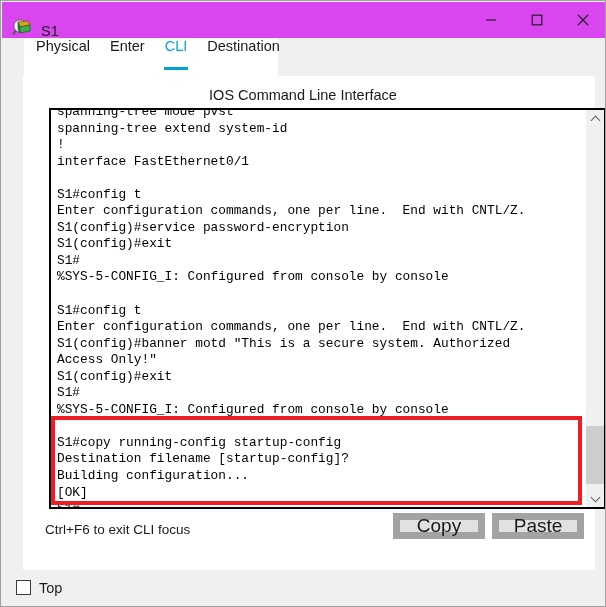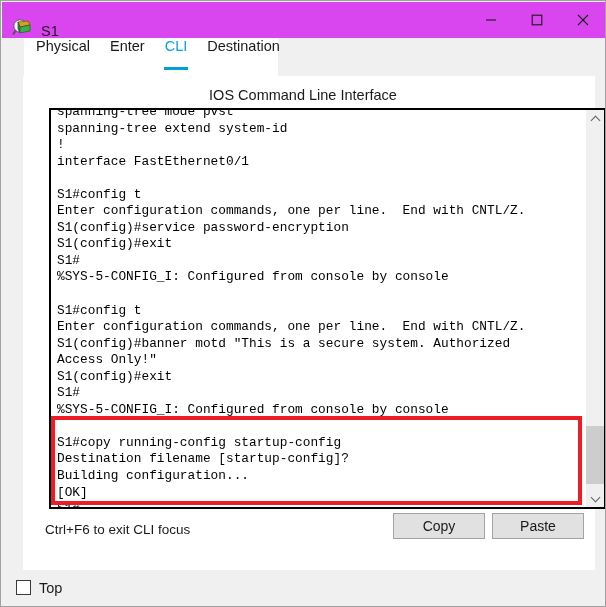--- a/index.html
+++ b/index.html
@@ -215,22 +215,22 @@
     top: 446px;
     font-size: 13.5px;
     color: #1a1a1a;
     text-align: center;
   }
   .btn {
     position: absolute;
     top: 437px;
     height: 26px;
     background: #e1e1e1;
-    border: 1px solid #a3a3a3;
-    font-size: 14px;
+    border: 7px solid #a3a3a3;
+    font-size: 19px;
     color: #1a1a1a;
     font-family: "Liberation Sans", sans-serif;
     display: flex;
     align-items: center;
     justify-content: center;
     box-sizing: border-box;
   }
   .btn-copy { left: 370px; width: 92px; }
   .btn-paste { left: 469px; width: 92px; }
 

